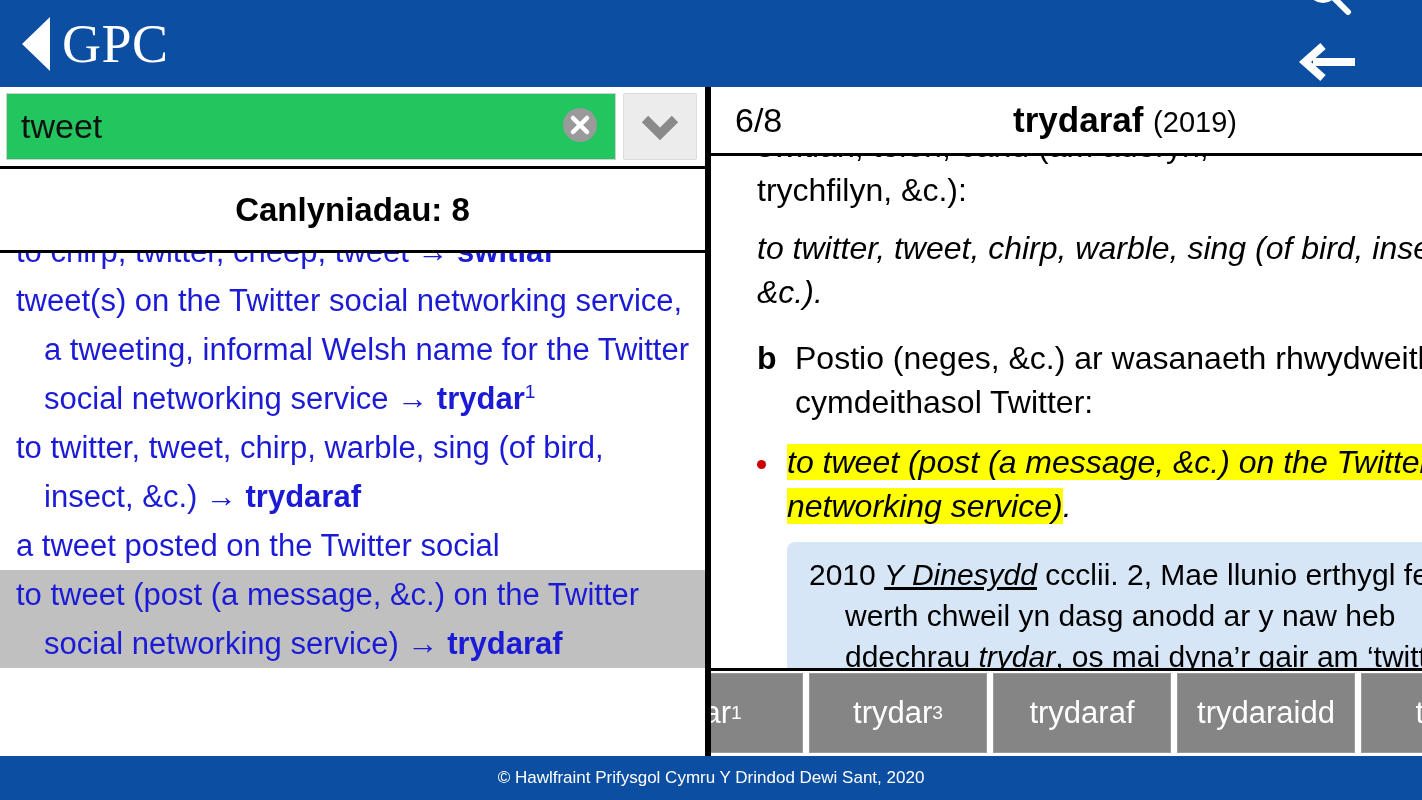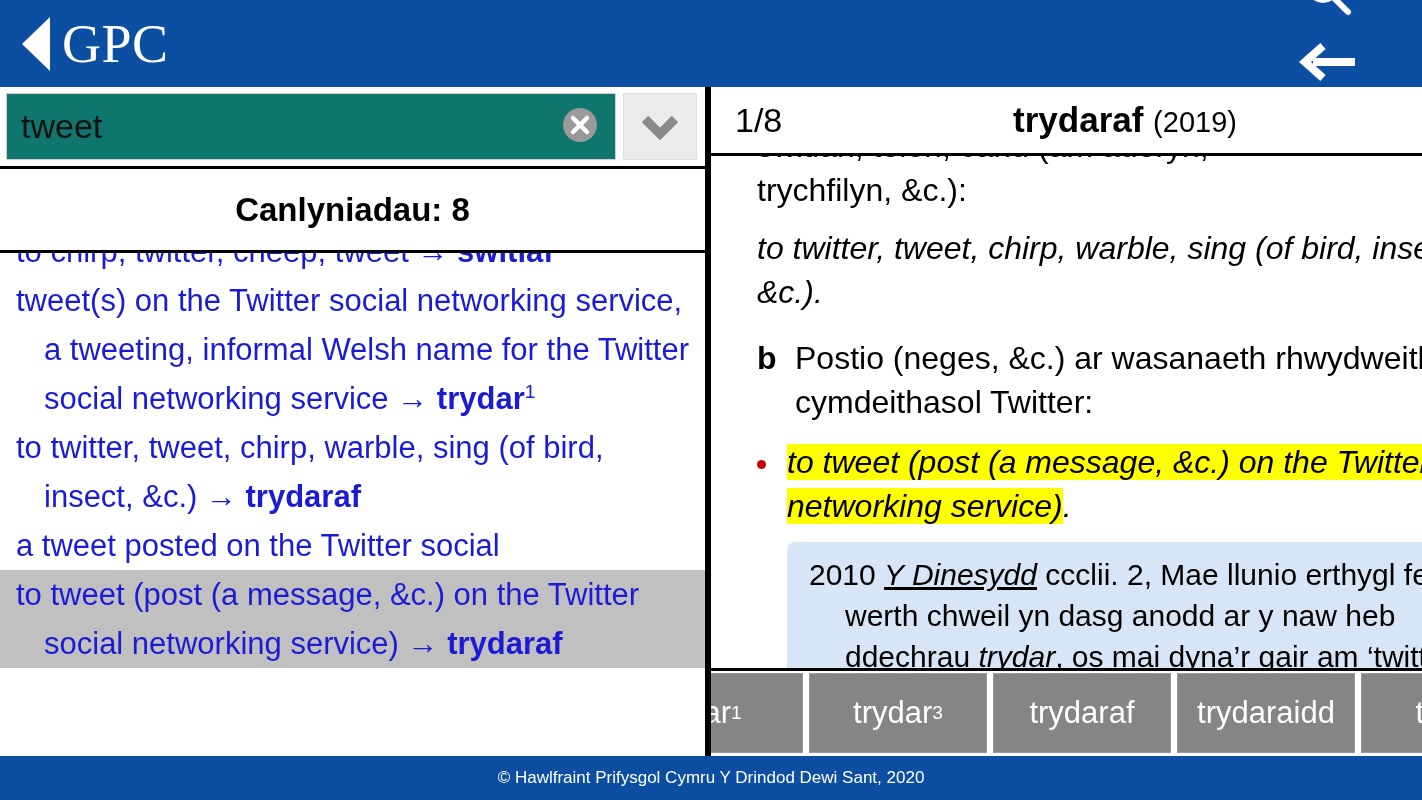--- a/index.html
+++ b/index.html
@@ -98,21 +98,21 @@
     padding: 6px 8px 6px 6px;
     border-bottom: 3px solid #000000;
     gap: 7px;
     height: 82px;
     flex: 0 0 auto;
   }
   .search-field {
     flex: 1 1 auto;
     position: relative;
     border: 1px solid #d0d0d0;
-    background: #0f766e;
+    background: #22c55e;
     display: flex;
     align-items: center;
   }
   .search-field input {
     border: 0;
     outline: none;
     background: transparent;
     font-family: "Liberation Sans", sans-serif;
     font-size: 34px;
     color: #111111;
@@ -417,21 +417,21 @@
             <span>to tweet (post (a message, &amp;c.) on the Twitter social networking service) → </span><b>trydaraf</b><sup></sup>
           </div>
 
         </div>
       </div>
     </div>
 
     <div class="right-pane">
 
       <div class="entry-header">
-        <div class="entry-index">1/8</div>
+        <div class="entry-index">6/8</div>
         <div class="entry-title">
           <b>trydaraf</b>
           <span class="year">(2019)</span>
         </div>
 
       </div>
 
       <div class="entry-body">
         <div class="entry-scroll">
 

